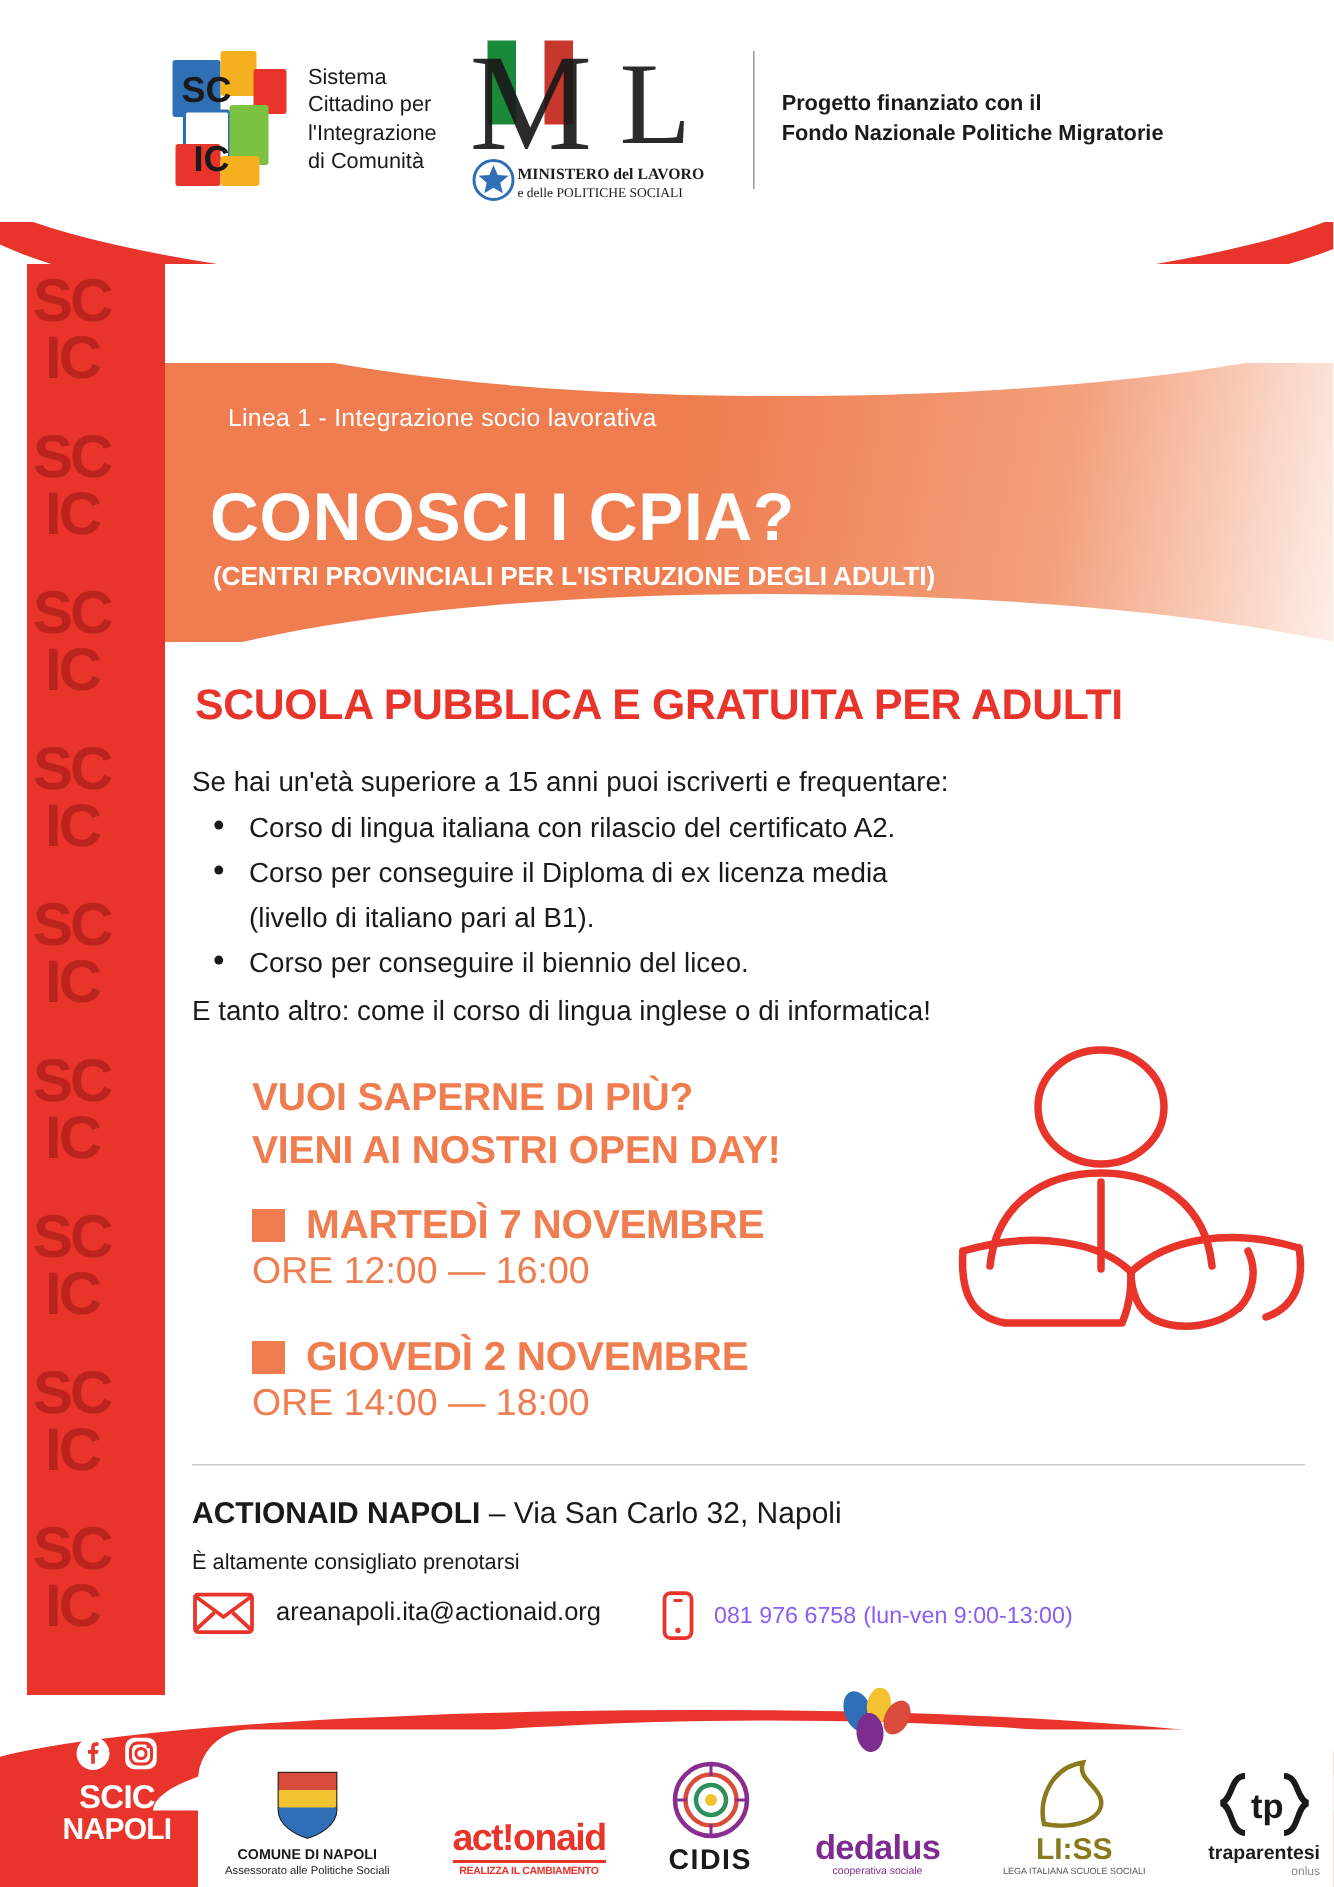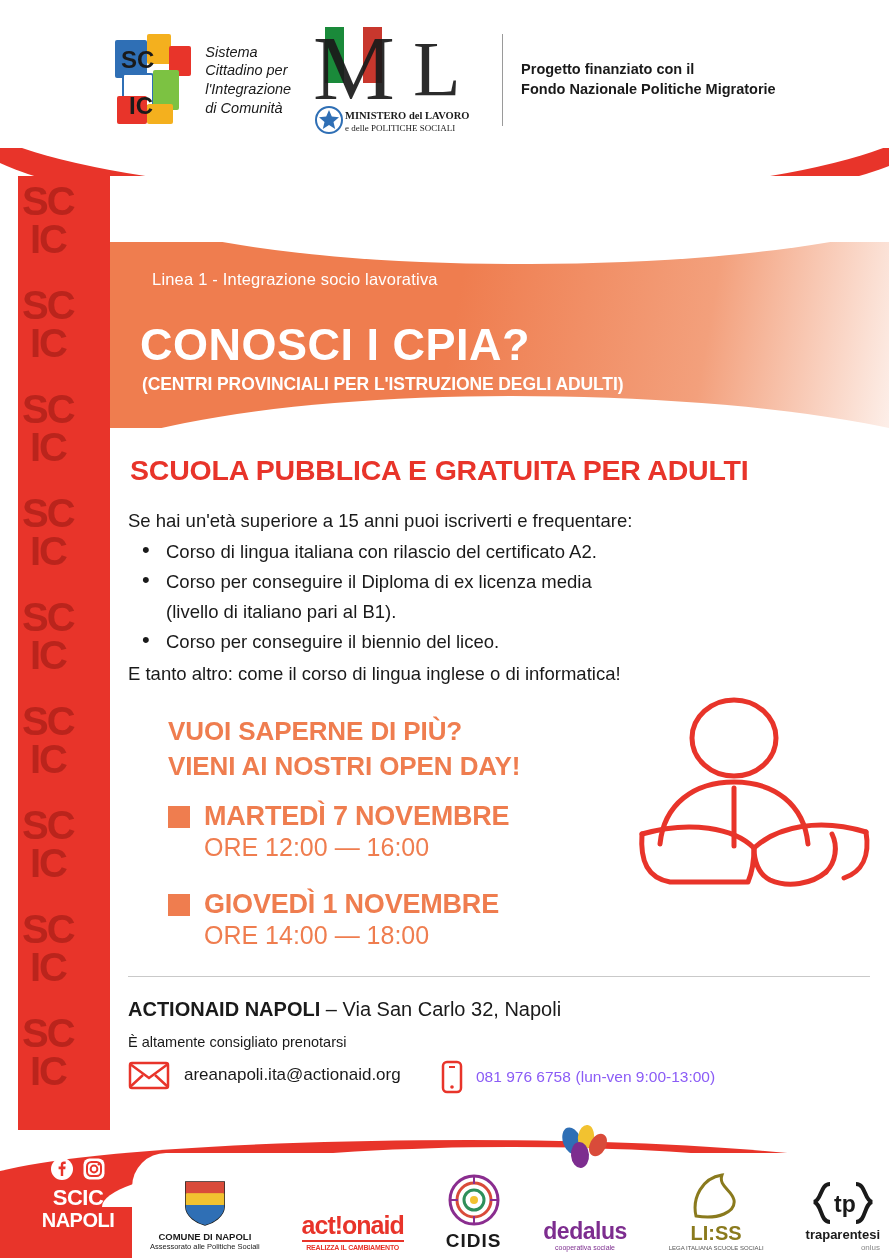--- a/index.html
+++ b/index.html
@@ -35,21 +35,20 @@
   .scic-mark {
     position: relative;
     width: 84px;
     height: 92px;
   }
   .scic-text {
     font-size: 14.5px;
     line-height: 1.28;
     color: #1a1a1a;
     font-weight: normal;
-    font-style: italic;
   }
 
   .ml-logo {
     position: relative;
     width: 175px;
     height: 115px;
   }
 
   .divider-v {
     width: 1px;
@@ -249,21 +248,20 @@
   .date-name {
     color: #ef7d4f;
     font-size: 27px;
     font-weight: bold;
     letter-spacing: -0.2px;
   }
   .date-hours {
     color: #ef7d4f;
     font-size: 25px;
     font-weight: normal;
-    margin-left: 36px;
     margin-top: 1px;
     letter-spacing: 0px;
   }
 
   
   .reader {
     position: absolute;
     top: 520px;
     left: 520px;
     width: 260px;
@@ -559,21 +557,21 @@
     <div class="date-row">
       <div class="sq"></div>
       <div class="date-name">MARTEDÌ 7 NOVEMBRE</div>
     </div>
     <div class="date-hours">ORE 12:00 — 16:00</div>
   </div>
 
   <div class="date-block d2">
     <div class="date-row">
       <div class="sq"></div>
-      <div class="date-name">GIOVEDÌ 1 NOVEMBRE</div>
+      <div class="date-name">GIOVEDÌ 2 NOVEMBRE</div>
     </div>
     <div class="date-hours">ORE 14:00 — 18:00</div>
   </div>
 
   <div class="reader">
     <svg width="260" height="220" viewBox="0 0 260 220">
       <g fill="none" stroke="#e8342a" stroke-width="5" stroke-linecap="round" stroke-linejoin="round">
         <ellipse cx="104" cy="42" rx="42" ry="38"></ellipse>
         <path d="M30 148 C34 108 64 86 104 86 C144 86 174 108 178 148"></path>
         <path d="M104 92 L104 150"></path>

